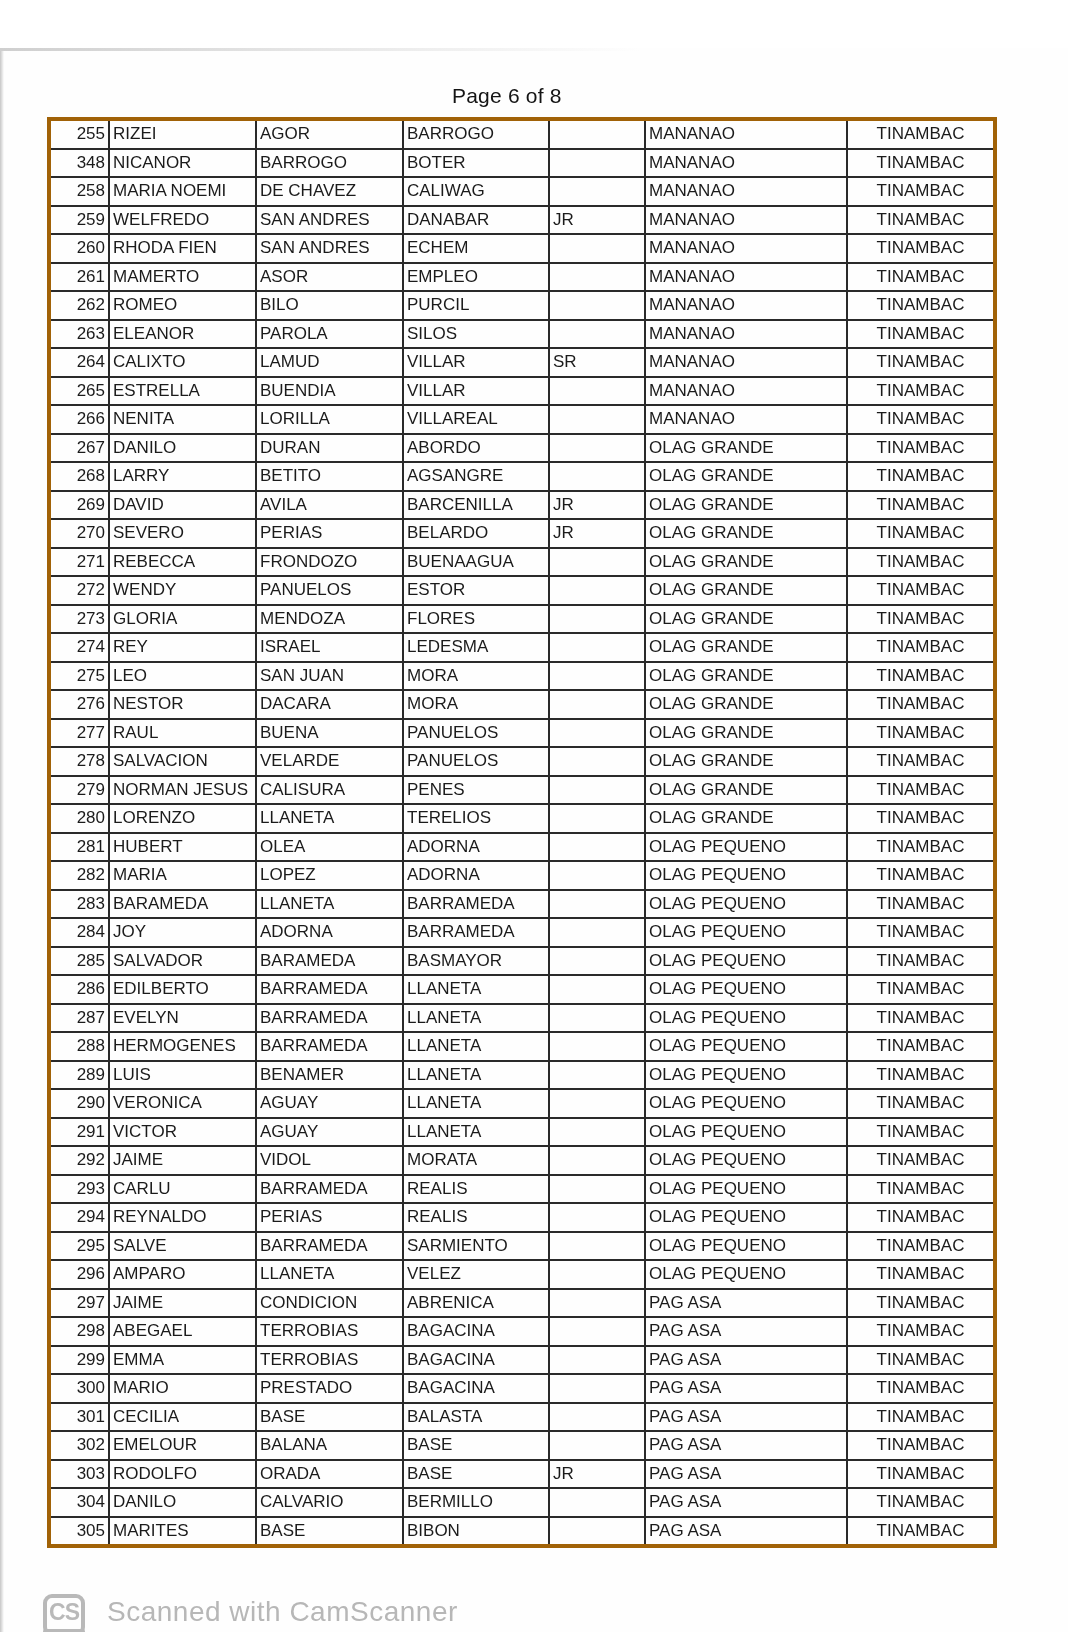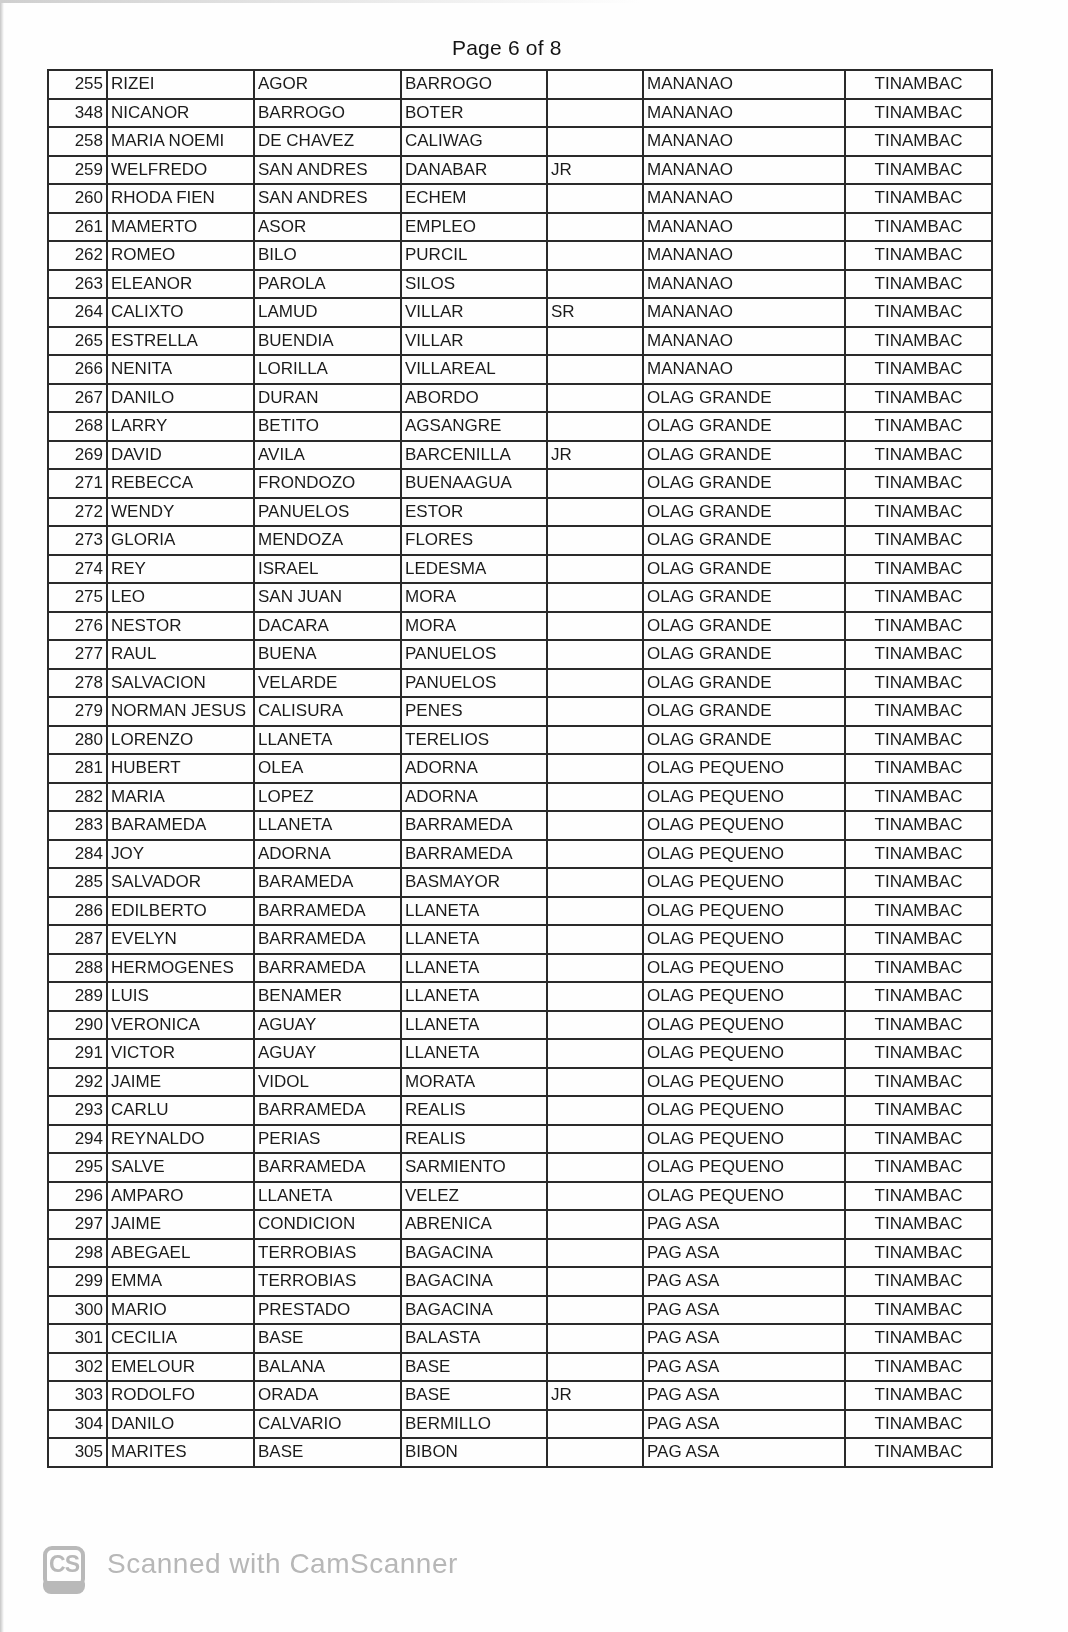--- a/index.html
+++ b/index.html
@@ -6,20 +6,21 @@
   body{
     width:1068px;height:1632px;
     background:#ffffff;
     font-family:"Liberation Sans", sans-serif;
     position:relative;
     overflow:hidden;
   }
   .page{
     position:absolute;inset:0;
     background:#fefefe;
+    margin-top:48px;
   }
   
   .page::before{
     content:"";position:absolute;left:0;top:0;width:4px;height:100%;
     background:linear-gradient(to right,#c6c6c6,rgba(255,255,255,0));
   }
   .page::after{
     content:"";position:absolute;left:0;top:0;width:60%;height:3px;
     background:linear-gradient(to right,#cfcfcf,rgba(255,255,255,0));
   }
@@ -29,21 +30,21 @@
     font-size:21px;color:#141414;
     letter-spacing:0.2px;
   }
   table.list{
     position:absolute;
     left:47px;top:69px;
     border-collapse:collapse;
     table-layout:fixed;
     width:930px;
   }
-  table.list{border:2px solid #a16207;}
+  table.list{border:4px solid #a16207;}
   table.list td{
     border:2px solid #2a2a2a;
     height:26.5px;
     padding:0 3px;
     font-size:17px;
     color:#1b1b1b;
     white-space:nowrap;
     overflow:hidden;
     vertical-align:middle;
   }
@@ -225,20 +226,29 @@
   <tr>
     <td class="c-num">269</td>
     <td class="c-first">DAVID</td>
     <td class="c-middle">AVILA</td>
     <td class="c-last">BARCENILLA</td>
     <td class="c-suffix">JR</td>
     <td class="c-brgy">OLAG GRANDE</td>
     <td class="c-mun">TINAMBAC</td>
   </tr>
 
+  <tr>
+    <td class="c-num">270</td>
+    <td class="c-first">SEVERO</td>
+    <td class="c-middle">PERIAS</td>
+    <td class="c-last">BELARDO</td>
+    <td class="c-suffix">JR</td>
+    <td class="c-brgy">OLAG GRANDE</td>
+    <td class="c-mun">TINAMBAC</td>
+  </tr>
 
   <tr>
     <td class="c-num">271</td>
     <td class="c-first">REBECCA</td>
     <td class="c-middle">FRONDOZO</td>
     <td class="c-last">BUENAAGUA</td>
     <td class="c-suffix"></td>
     <td class="c-brgy">OLAG GRANDE</td>
     <td class="c-mun">TINAMBAC</td>
   </tr>

